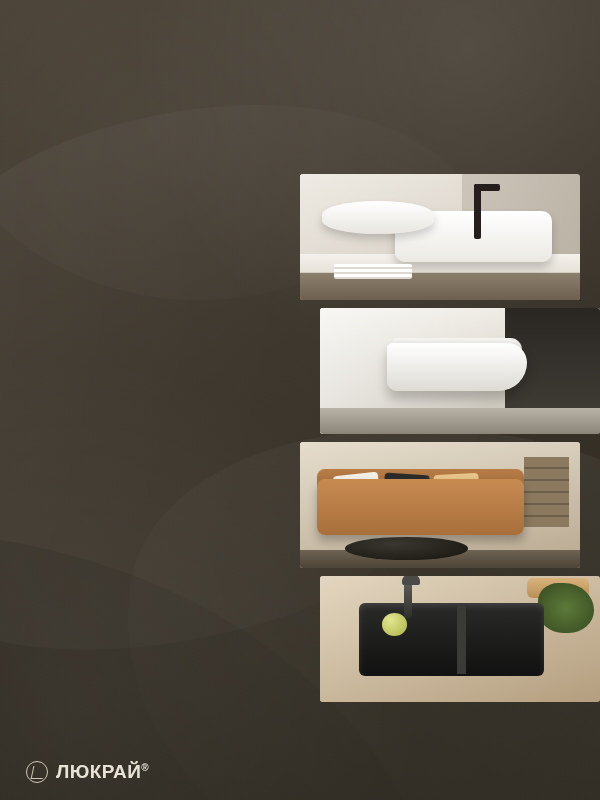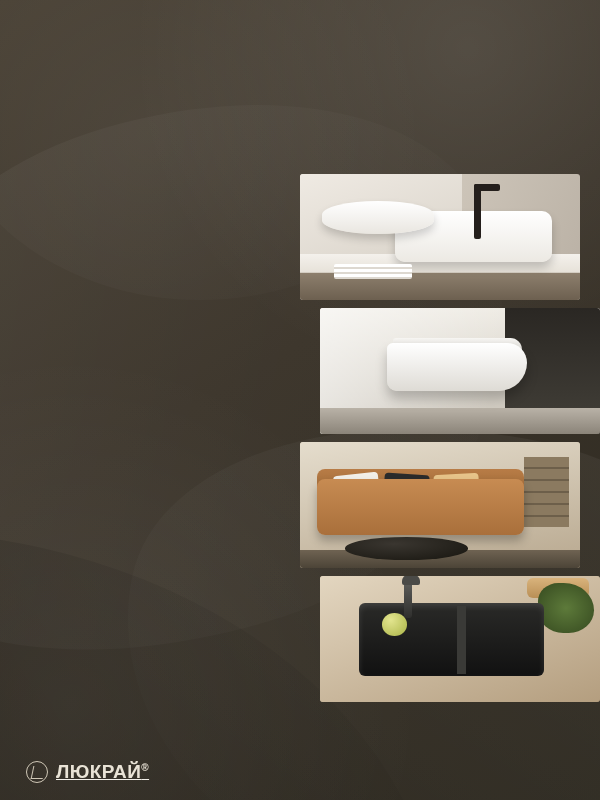--- a/index.html
+++ b/index.html
@@ -196,21 +196,20 @@
   
   .footer {
     position: absolute;
     left: 0; bottom: 0;
     width: 100%;
     height: 56px;
     display: flex;
     align-items: center;
     padding-left: 26px;
     gap: 8px;
-    text-decoration: underline;
   }
   .logo-mark {
     width: 22px; height: 22px;
     border-radius: 50%;
     border: 1.6px solid #cfc7b6;
     position: relative;
     flex: 0 0 22px;
   }
   .logo-mark:before {
     content: "";

